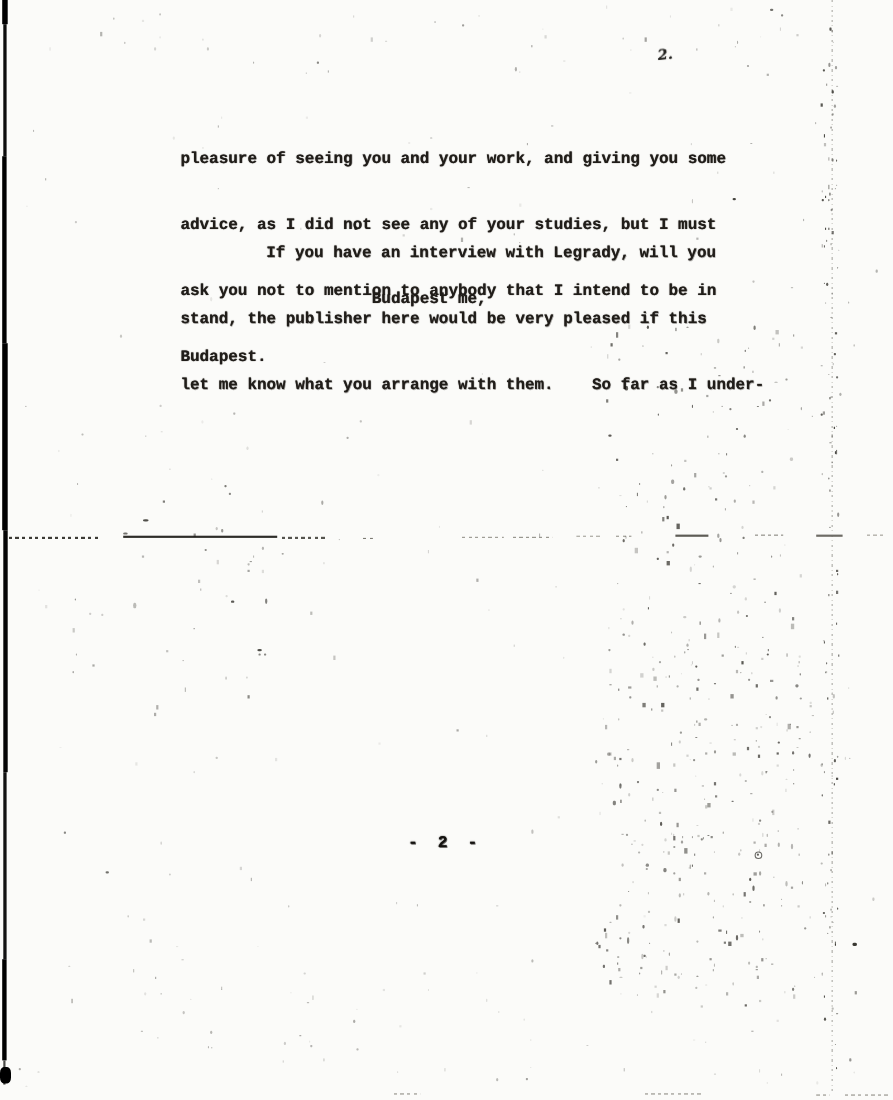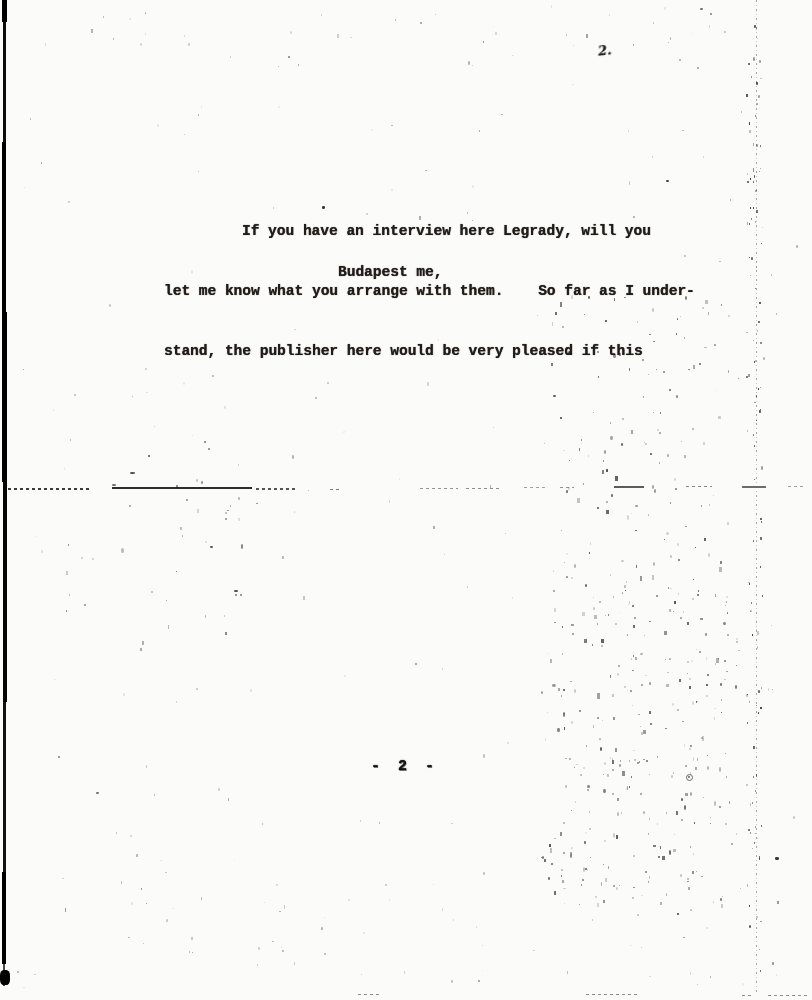--- a/index.html
+++ b/index.html
@@ -87,25 +87,31 @@
   <div class="fold-h" style="left:614px;top:486px;width:30px;background:#5e5c56;height:2px;"></div>
   <div class="fold-h fold-dot" style="left:686px;top:486px;width:26px;color:#88867e;height:1px;"></div>
   <div class="fold-h" style="left:742px;top:486px;width:24px;background:#6e6c66;height:1.5px;"></div>
   <div class="fold-h fold-dot" style="left:788px;top:486px;width:16px;color:#9e9c94;height:1px;"></div>
 
   <div class="bottom-dash" style="left:358px;top:994px;width:24px;"></div>
   <div class="bottom-dash" style="left:586px;top:994px;width:54px;"></div>
   <div class="bottom-dash" style="left:742px;top:995px;width:12px;"></div>
   <div class="bottom-dash" style="left:768px;top:995px;width:42px;"></div>
 
+  <div class="para typed" style="top:95px;">
+    <div class="line">pleasure of seeing you and your work, and giving you some</div>
+    <div class="line">advice, as I did not see any of your studies, but I must</div>
+    <div class="line">ask you not to mention to anybody that I intend to be in</div>
+    <div class="line">Budapest.</div>
+  </div>
 
   <div class="para typed" style="top:181px;">
-    <div class="line indent">If you have an interview here Legrady, will you</div>
+    <div class="line indent">If you have an interview with Legrady, will you</div>
+    <div class="line">stand, the publisher here would be very pleased if this</div>
     <div class="line">let me know what you arrange with them.    So far as I under-</div>
-    <div class="line">stand, the publisher here would be very pleased if this</div>
   </div>
 
   <div class="typed" style="left:338px;top:262px;">Budapest me,</div>
 
   <div class="page-number">- 2 -</div>
 
   <div class="hand-mark">2.</div>
 
   <div class="circle-mark"></div>
 

